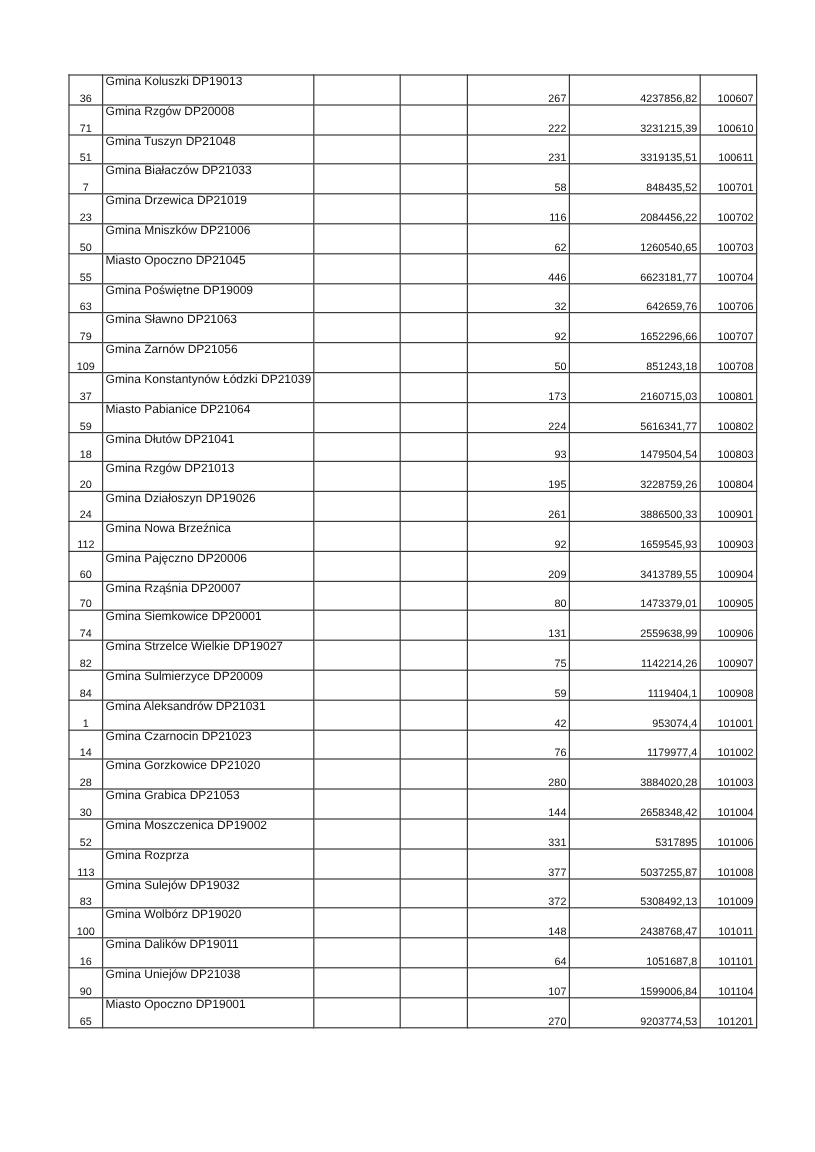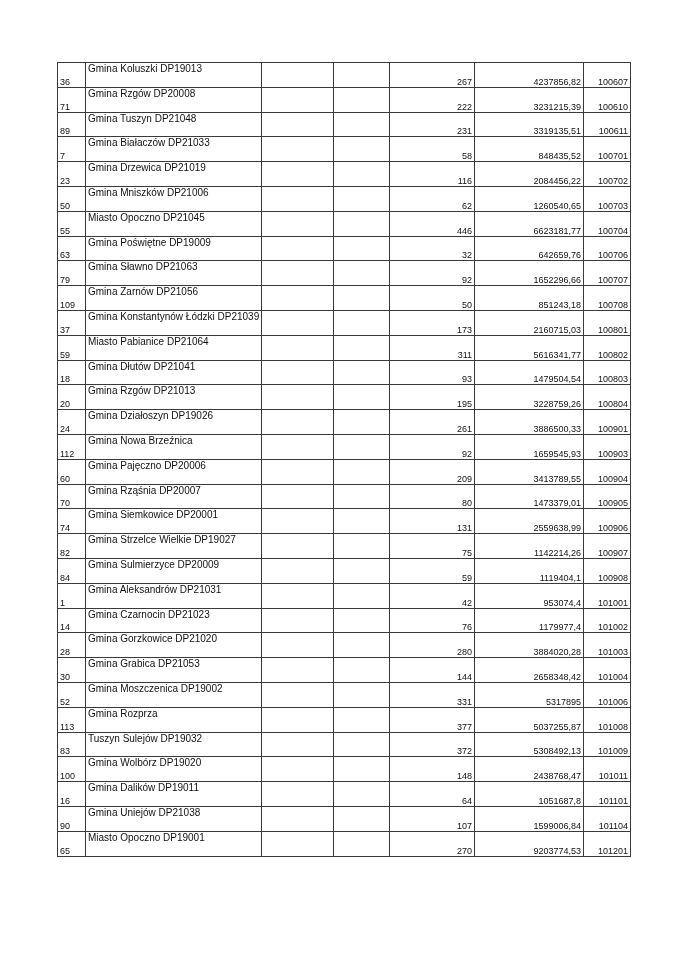--- a/index.html
+++ b/index.html
@@ -13,21 +13,21 @@
       color: #111;
     }
     table.grid td {
       border: 1px solid #3a3a3a;
       height: 24.8px;
       padding: 0 2px;
       overflow: hidden;
       white-space: nowrap;
       box-sizing: border-box;
     }
-    td.lp { font-size: 9px; vertical-align: bottom; padding-bottom: 1px; }
+    td.lp { font-size: 9px; text-align: center; vertical-align: bottom; padding-bottom: 1px; }
     td.name { font-size: 10px; text-align: left; vertical-align: top; padding-top: 4px; padding-left: 3px; }
     td.num { font-size: 9px; text-align: right; vertical-align: bottom; padding-bottom: 1px; padding-right: 3px; }
     td.empty { }
   </style>
 </head>
 <body>
 
 <div class="page">
   <table class="grid">
     <colgroup>
@@ -52,21 +52,21 @@
         <tr>
           <td class="lp">71</td>
           <td class="name">Gmina Rzgów DP20008</td>
           <td class="empty"></td>
           <td class="empty"></td>
           <td class="num">222</td>
           <td class="num">3231215,39</td>
           <td class="num">100610</td>
         </tr>
         <tr>
-          <td class="lp">89</td>
+          <td class="lp">51</td>
           <td class="name">Gmina Tuszyn DP21048</td>
           <td class="empty"></td>
           <td class="empty"></td>
           <td class="num">231</td>
           <td class="num">3319135,51</td>
           <td class="num">100611</td>
         </tr>
         <tr>
           <td class="lp">7</td>
           <td class="name">Gmina Białaczów DP21033</td>
@@ -137,21 +137,21 @@
           <td class="empty"></td>
           <td class="num">173</td>
           <td class="num">2160715,03</td>
           <td class="num">100801</td>
         </tr>
         <tr>
           <td class="lp">59</td>
           <td class="name">Miasto Pabianice  DP21064</td>
           <td class="empty"></td>
           <td class="empty"></td>
-          <td class="num">311</td>
+          <td class="num">224</td>
           <td class="num">5616341,77</td>
           <td class="num">100802</td>
         </tr>
         <tr>
           <td class="lp">18</td>
           <td class="name">Gmina Dłutów DP21041</td>
           <td class="empty"></td>
           <td class="empty"></td>
           <td class="num">93</td>
           <td class="num">1479504,54</td>
@@ -278,21 +278,21 @@
           <td class="lp">113</td>
           <td class="name">Gmina Rozprza</td>
           <td class="empty"></td>
           <td class="empty"></td>
           <td class="num">377</td>
           <td class="num">5037255,87</td>
           <td class="num">101008</td>
         </tr>
         <tr>
           <td class="lp">83</td>
-          <td class="name">Tuszyn Sulejów DP19032</td>
+          <td class="name">Gmina Sulejów DP19032</td>
           <td class="empty"></td>
           <td class="empty"></td>
           <td class="num">372</td>
           <td class="num">5308492,13</td>
           <td class="num">101009</td>
         </tr>
         <tr>
           <td class="lp">100</td>
           <td class="name">Gmina Wolbórz DP19020</td>
           <td class="empty"></td>

